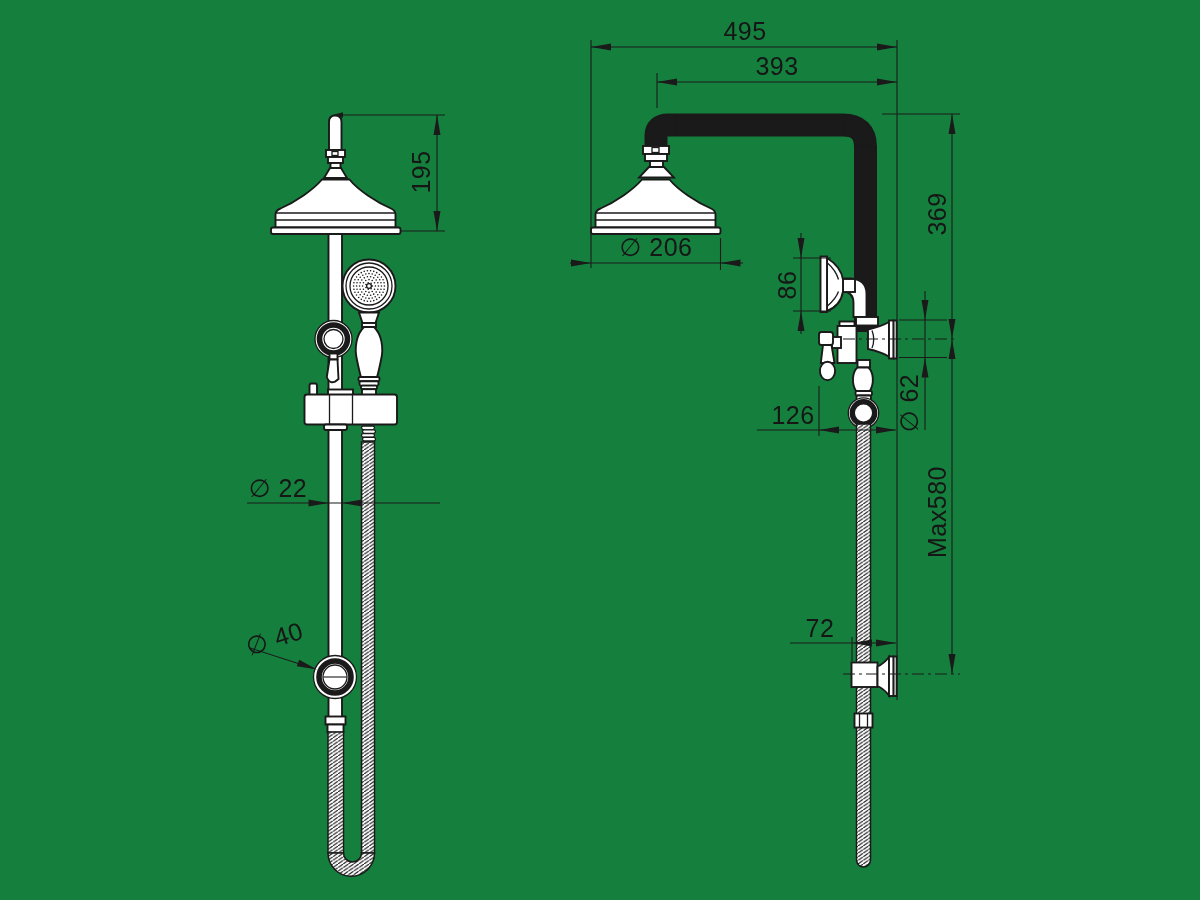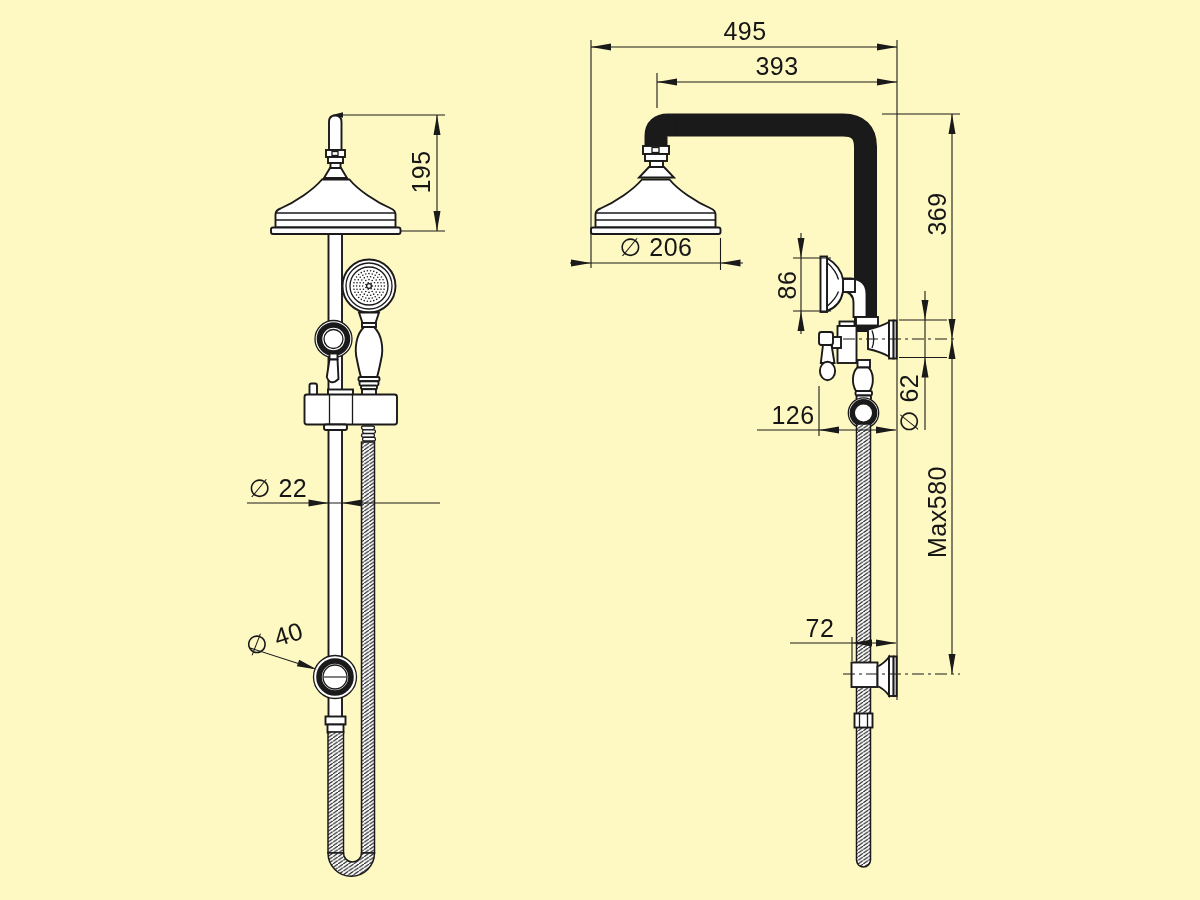--- a/index.html
+++ b/index.html
@@ -1,16 +1,16 @@
 <!DOCTYPE html>
 <html><head>
 <meta charset="utf-8">
 <style>
   html,body{margin:0;padding:0;background:#ffffff;}
-  .stage{position:relative;width:1200px;height:900px;background:#fef9c3;overflow:hidden;}
+  .stage{position:relative;width:1200px;height:900px;background:#15803d;overflow:hidden;}
   svg{display:block;}
   text{font-family:"Liberation Sans","DejaVu Sans",sans-serif;font-size:25px;fill:#161616;letter-spacing:0.5px;}
   .arr{fill:#1a1a1a;stroke:none;}
   .dim{stroke:#1a1a1a;stroke-width:1.1;fill:none;}
   .cl{stroke:#1a1a1a;stroke-width:1.1;fill:none;stroke-dasharray:12 4 3 4;}
   .obj{stroke:#1a1a1a;stroke-width:1.9;fill:#ffffff;}
   .objt{stroke:#1a1a1a;stroke-width:1.3;fill:#ffffff;}
   .ln{stroke:#1a1a1a;stroke-width:1.3;fill:none;}
   .thick{stroke:#1a1a1a;fill:none;}
 </style>

